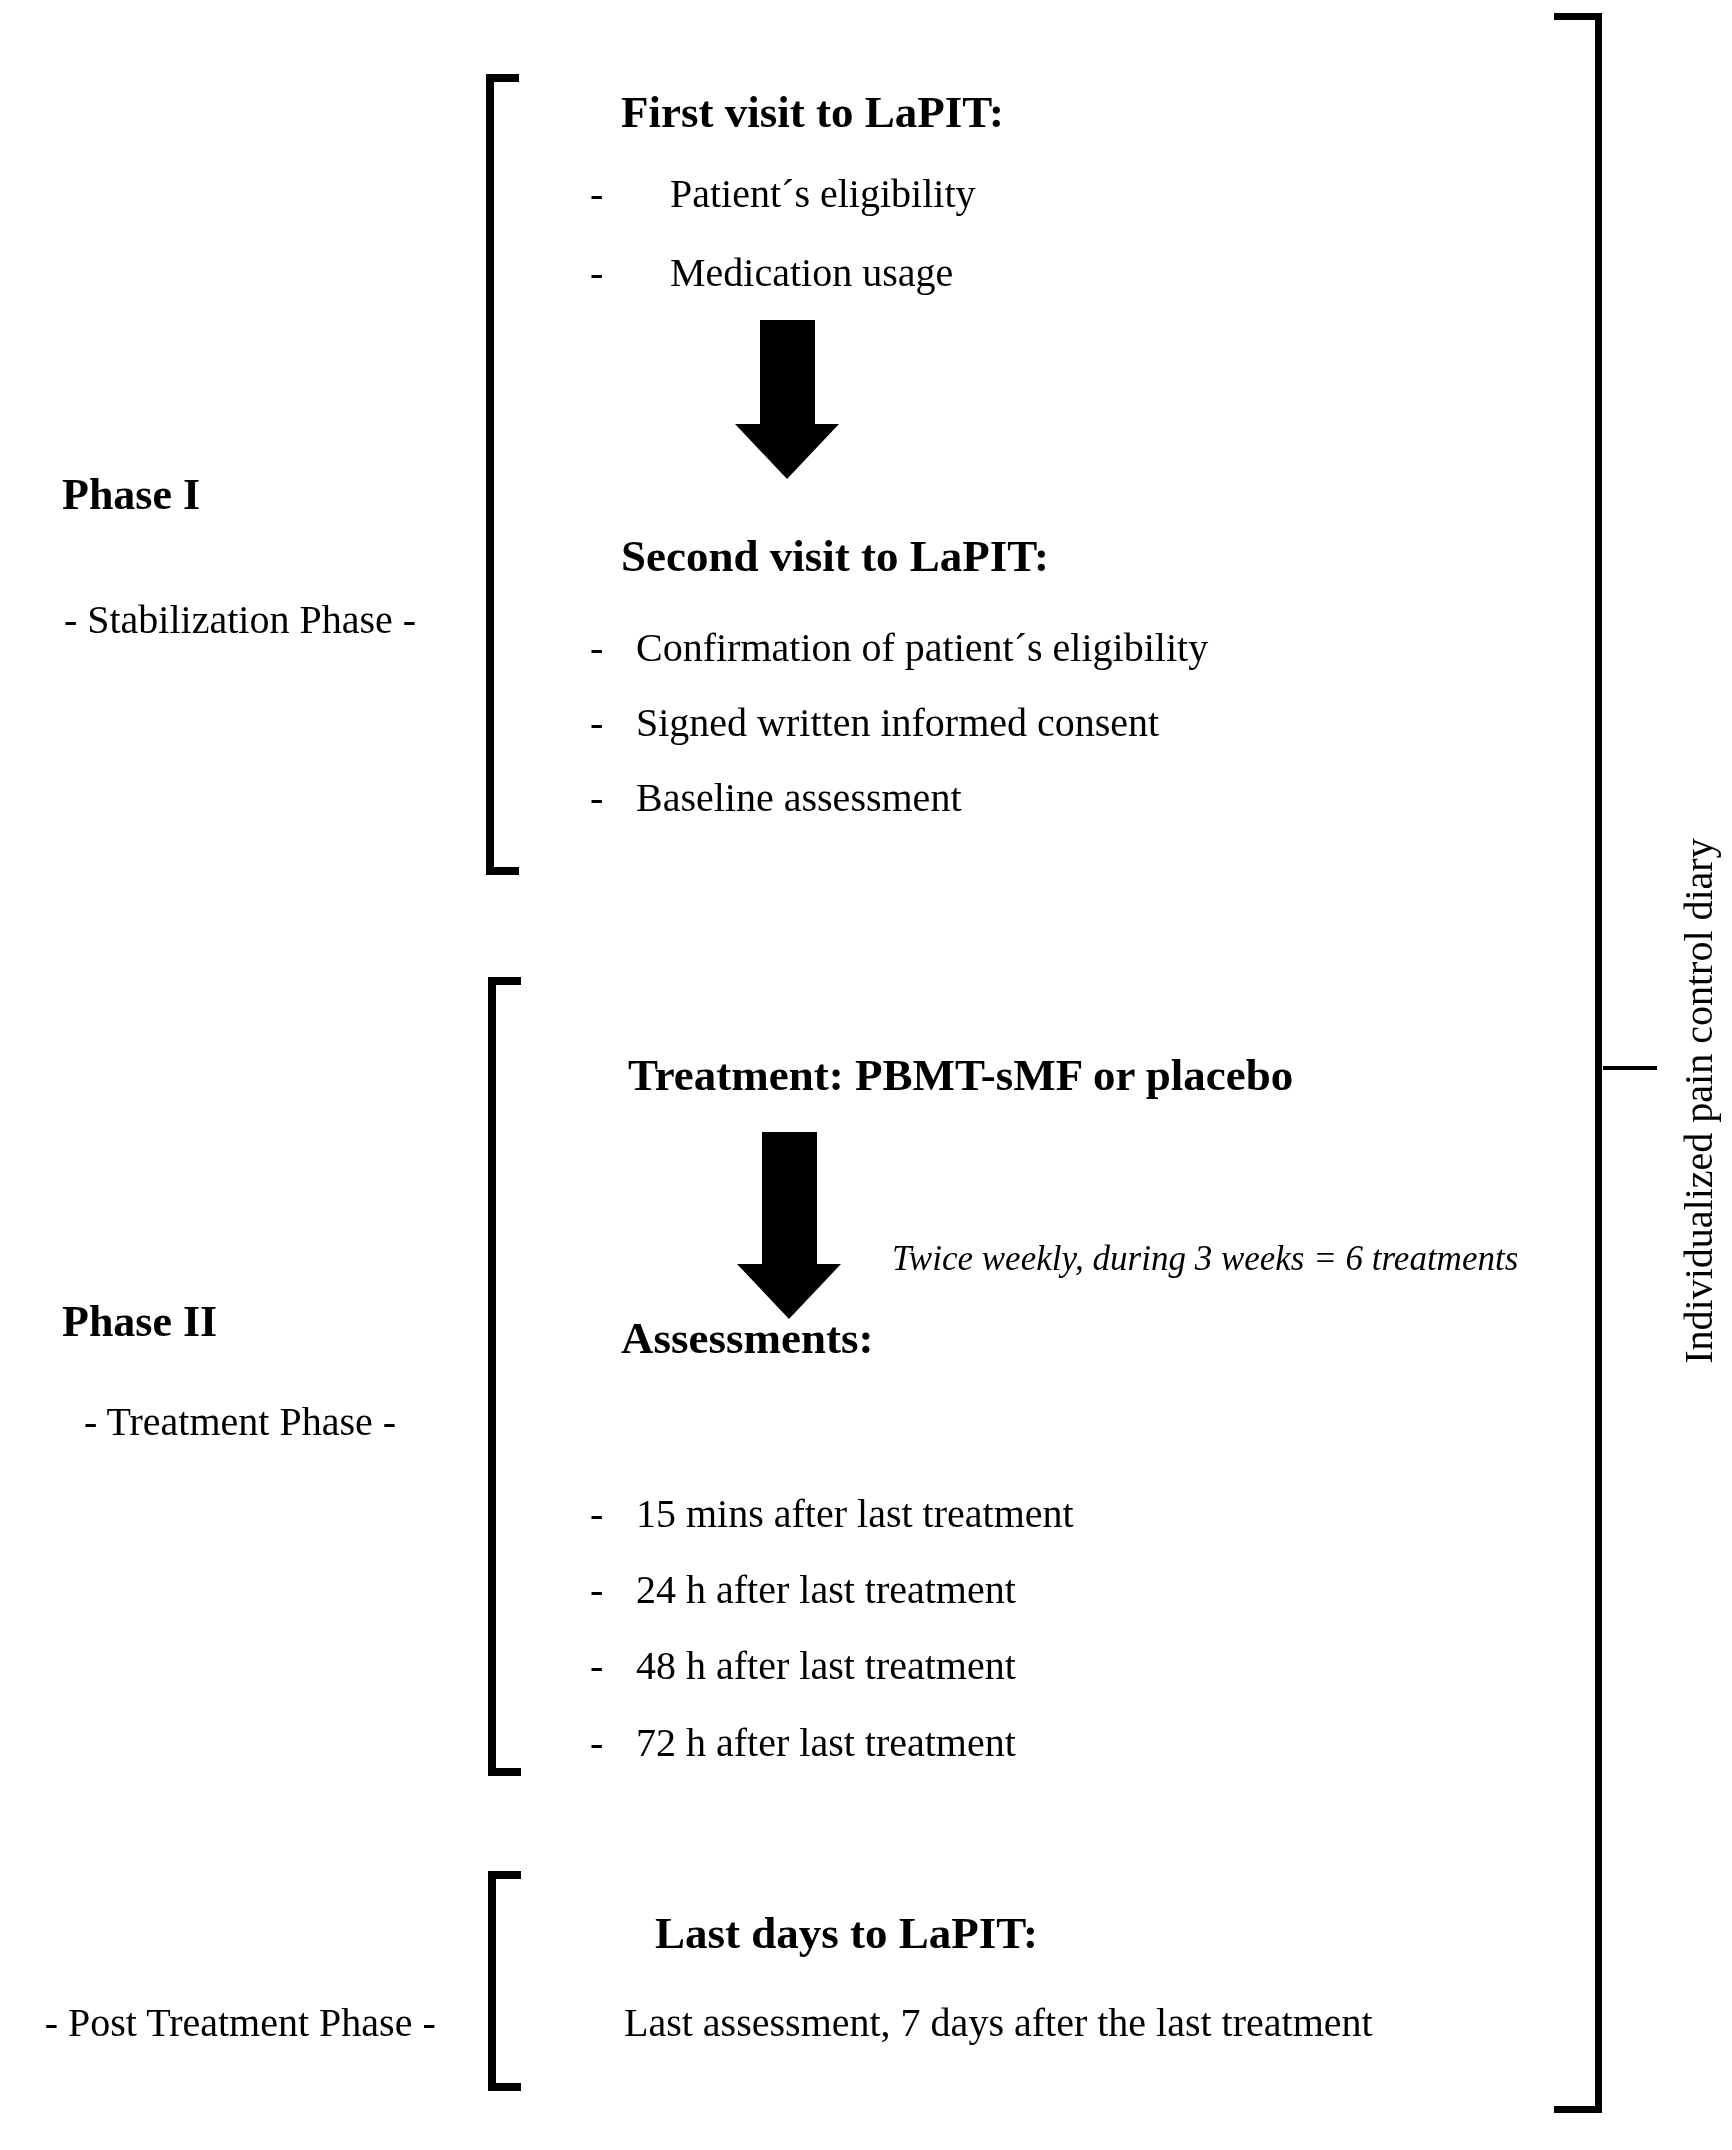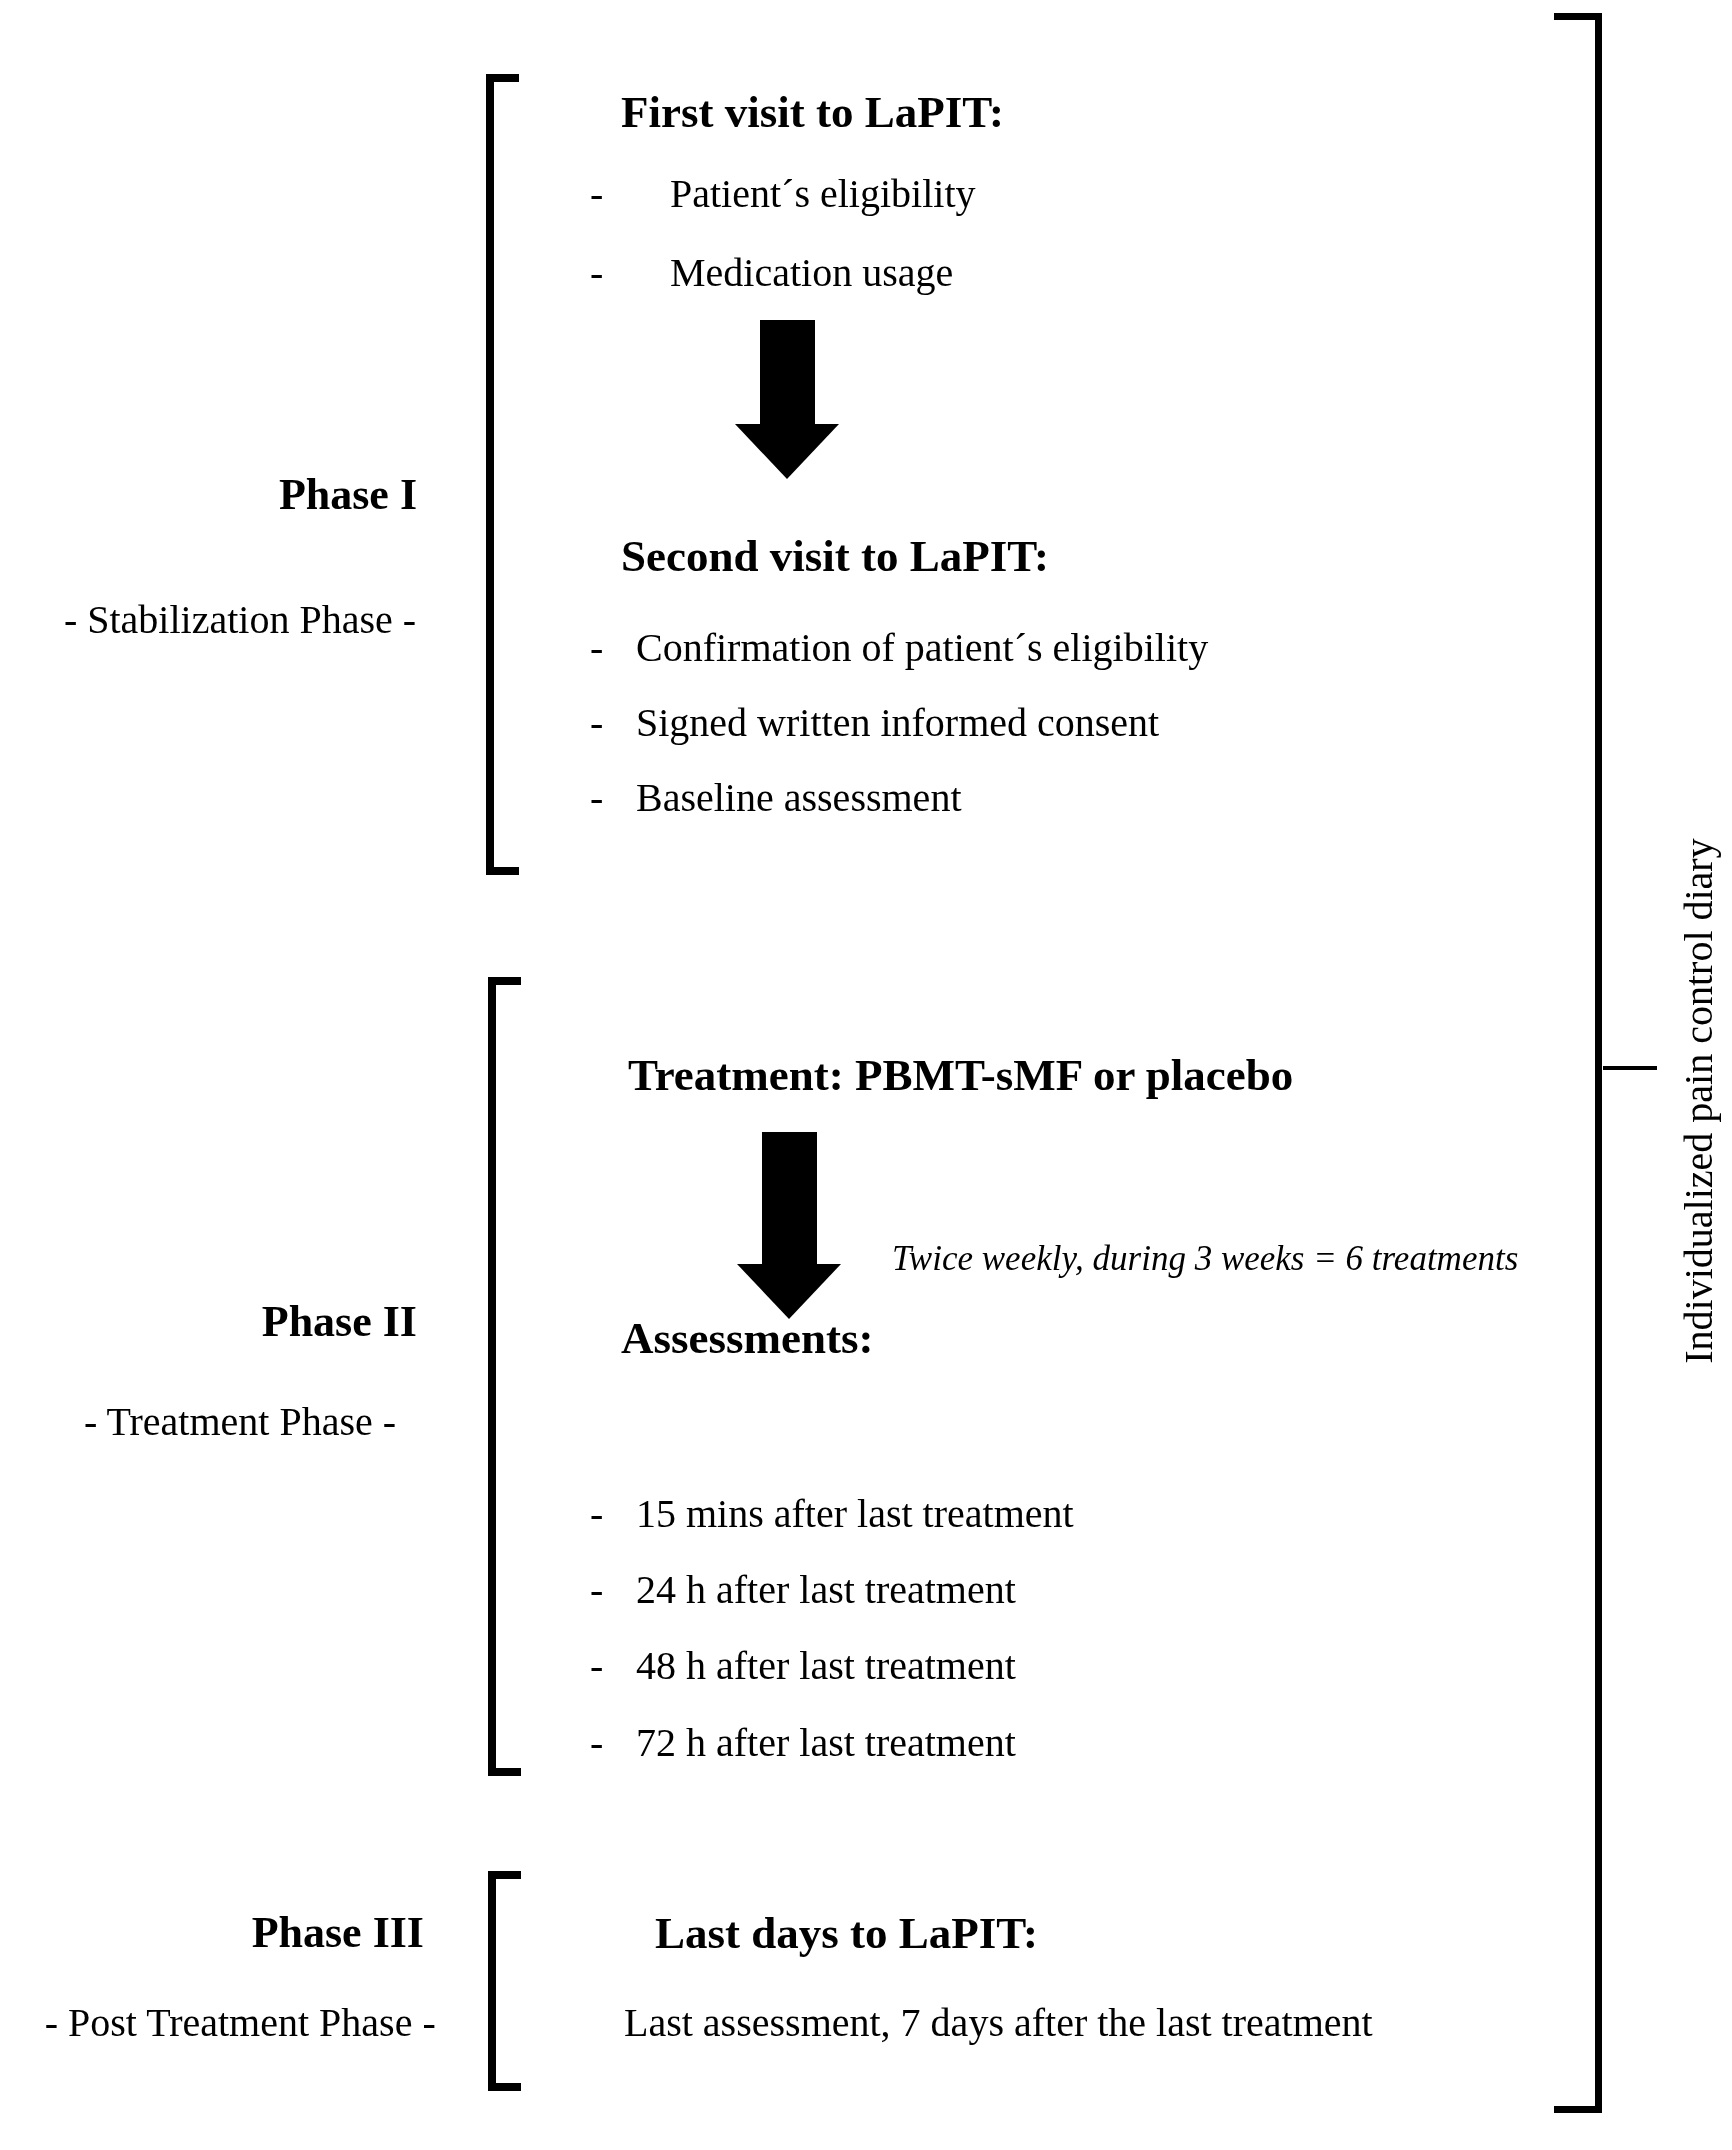--- a/index.html
+++ b/index.html
@@ -9,21 +9,21 @@
     height:2151px;
     background:#ffffff;
     color:#000000;
     font-family:"Liberation Serif","DejaVu Serif",serif;
     overflow:hidden;
   }
   .abs{position:absolute;}
   .h{font-size:45px;font-weight:bold;line-height:1;white-space:nowrap;margin-left:31px;}
   .body-text{font-size:40px;line-height:1;white-space:nowrap;}
   .note{font-size:35px;font-style:italic;line-height:1.55;}
-  .pname{font-size:44px;font-weight:bold;line-height:1;text-align:right;}
+  .pname{font-size:44px;font-weight:bold;line-height:1;text-align:left;}
   .psub{font-size:40px;line-height:1;text-align:center;white-space:nowrap;}
   .row{display:flex;align-items:baseline;}
   .dash{display:inline-block;font-size:40px;}
   .dash.w-wide{width:80px;}
   .dash.w-narrow{width:46px;}
   .txt{font-size:40px;white-space:nowrap;}
 
   
   .bracket-left{
     border:8.7px solid #000;
@@ -90,21 +90,20 @@
 <body>
 
 <div class="canvas">
 
   <div class="abs pname" id="p1name">Phase I</div>
   <div class="abs psub" id="p1sub">- Stabilization Phase -</div>
 
   <div class="abs pname" id="p2name">Phase II</div>
   <div class="abs psub" id="p2sub">- Treatment Phase -</div>
 
-  <div class="abs pname" id="p3name">Phase III</div>
   <div class="abs psub" id="p3sub">- Post Treatment Phase -</div>
 
   <div class="abs bracket-left" id="bracket1"></div>
   <div class="abs bracket-left" id="bracket2"></div>
   <div class="abs bracket-left" id="bracket3"></div>
 
   <div class="abs h" id="fv-head">First visit to LaPIT:</div>
 
   <div class="abs row" id="fv-i0">
     <span class="dash w-wide">-</span>

